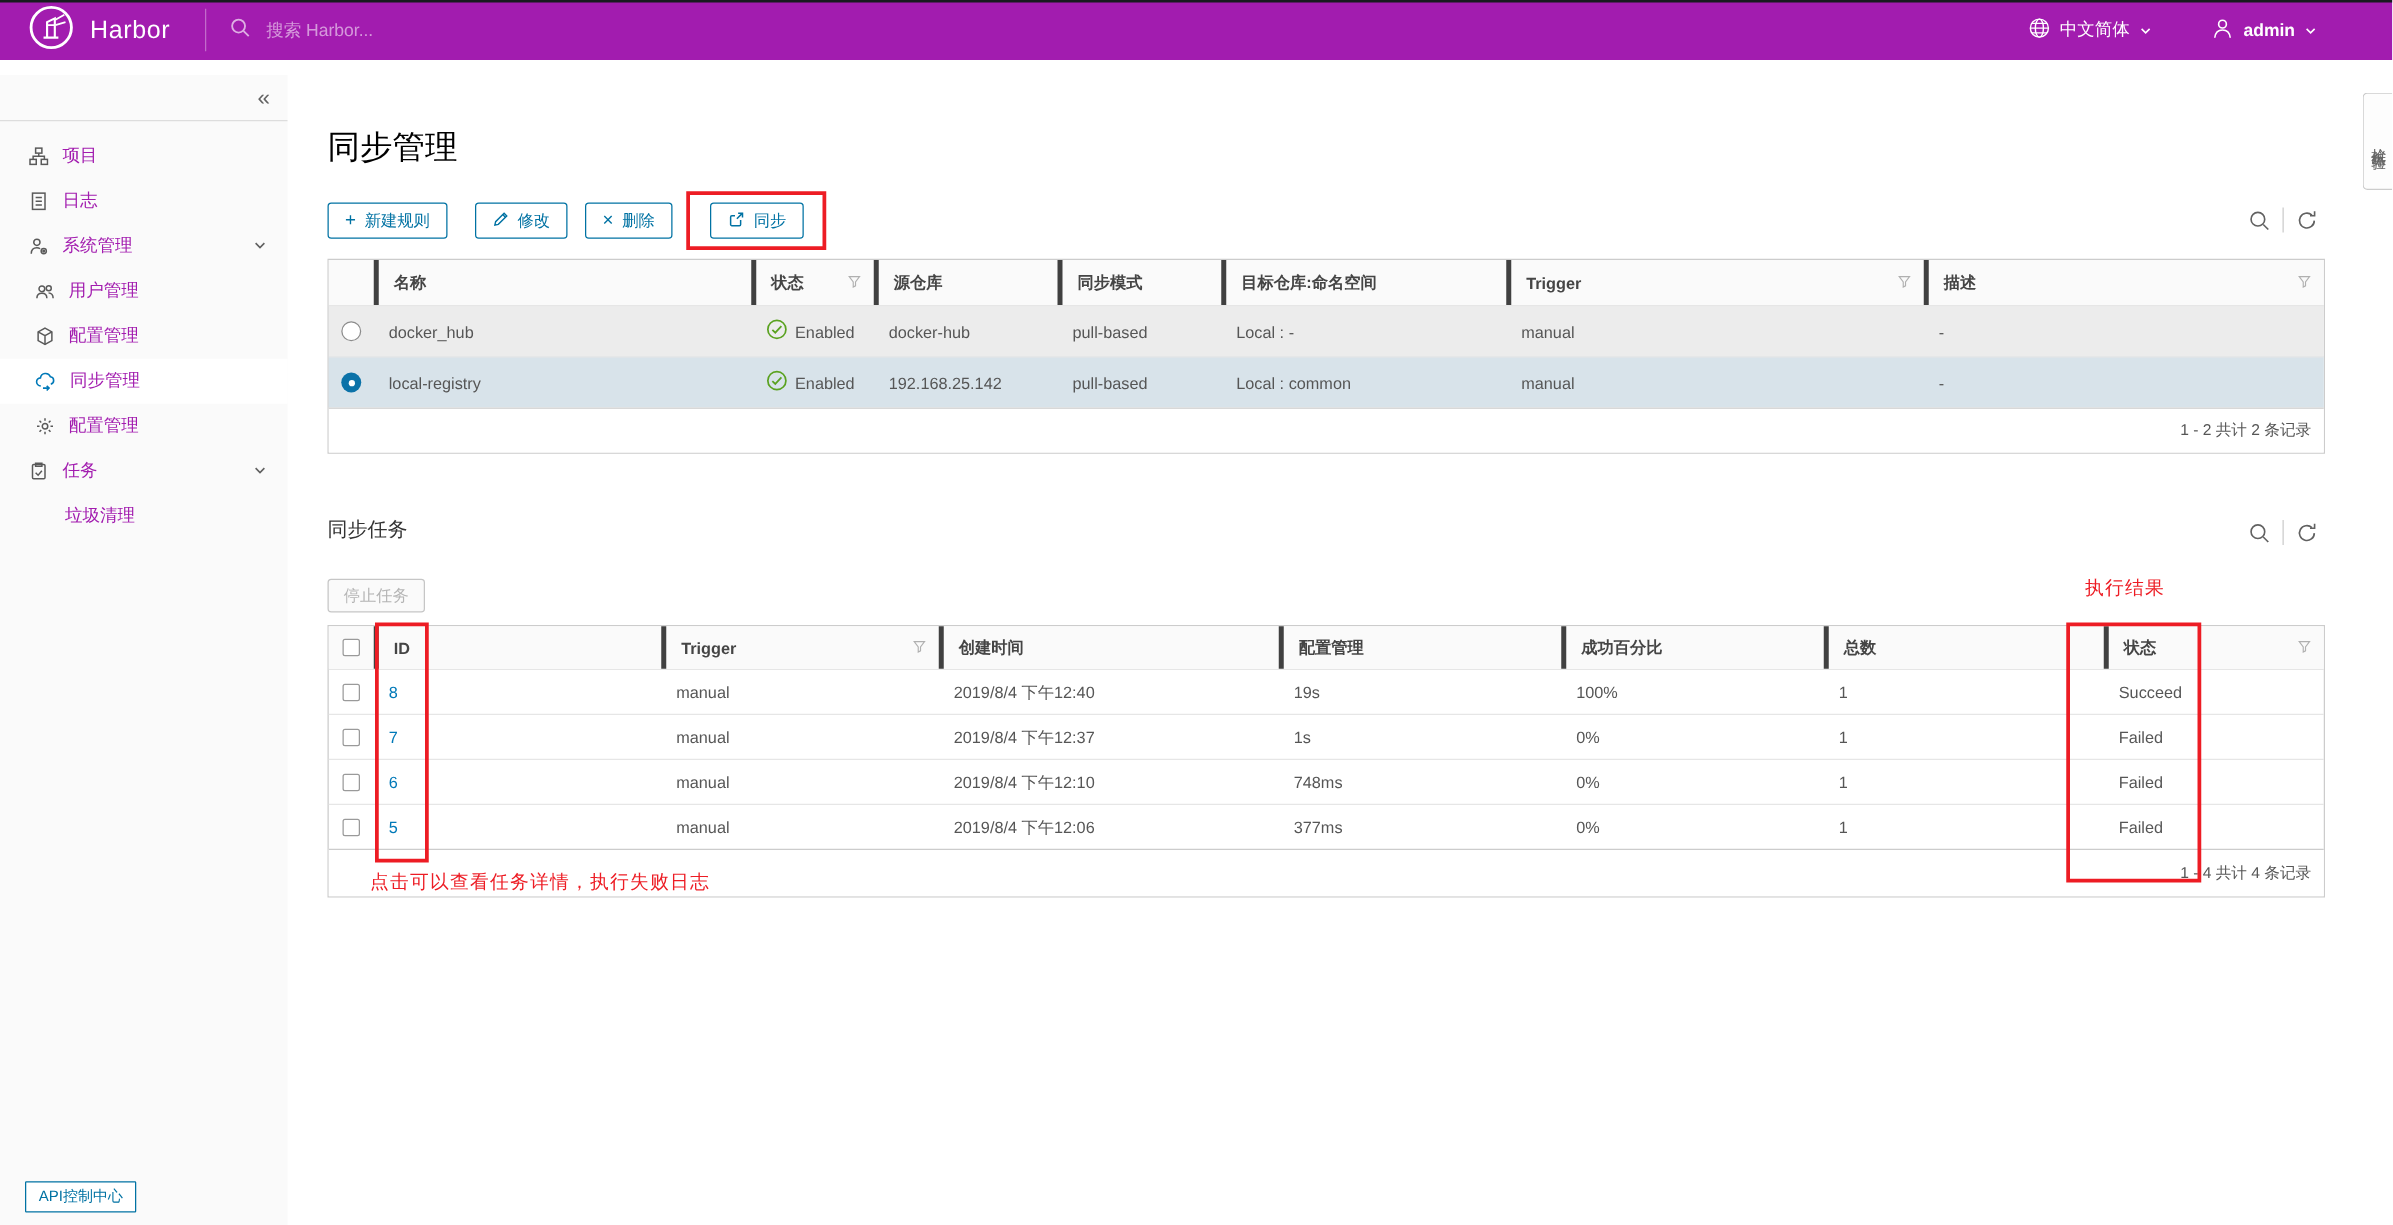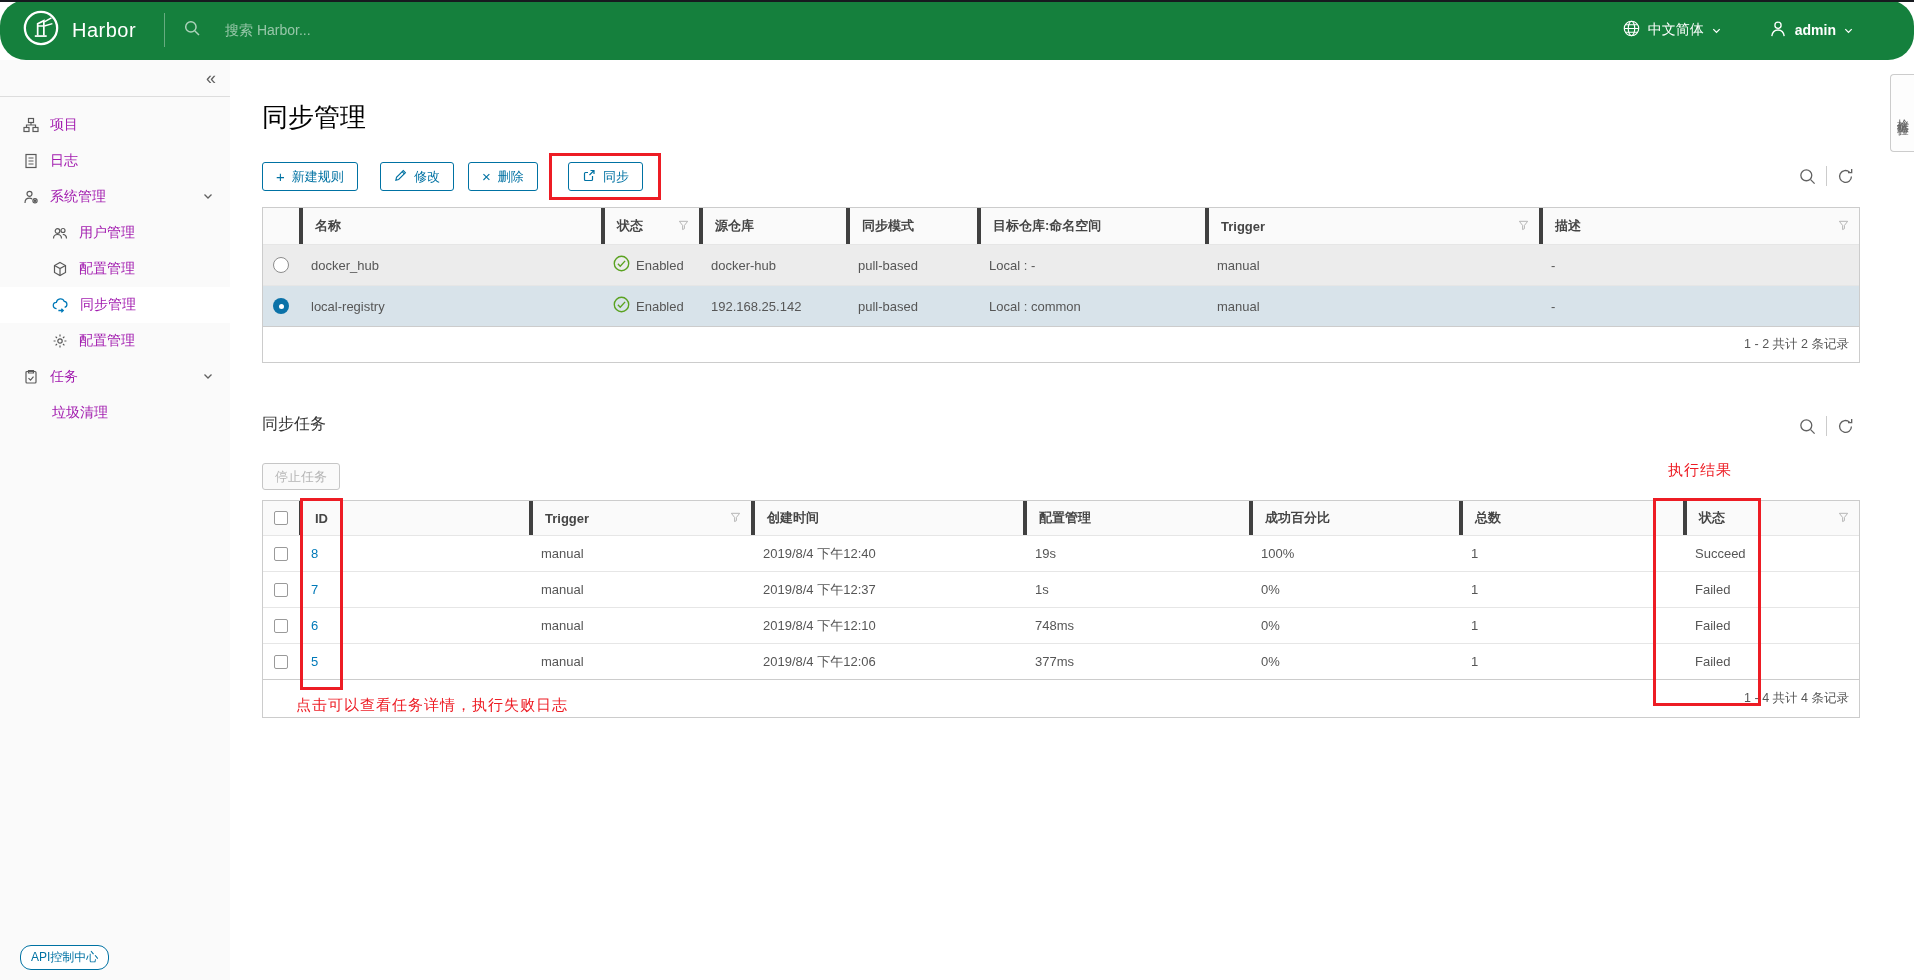--- a/index.html
+++ b/index.html
@@ -1,41 +1,41 @@
 <!DOCTYPE html>
 <html><head>
 <meta charset="utf-8">
 <style>
   * { box-sizing: border-box; margin: 0; padding: 0; }
   body { font-family: "Liberation Sans", "DejaVu Sans", sans-serif; background:#fff; }
   .canvas { position:relative; width:1914px; height:980px; background:#fff; overflow:hidden; }
   .canvas::before { content:""; position:absolute; top:0; left:0; right:0; height:2px; background:#171a1f; z-index:60; }
 
   
-  .navbar { position:absolute; top:0; left:0; right:0; height:60px; background:#15803d; display:flex; align-items:center; color:#fff; z-index:40;border-radius:26px; }
+  .navbar { position:absolute; top:0; left:0; right:0; height:48px; background:#a21caf; display:flex; align-items:center; color:#fff; z-index:40; }
   .brand { display:flex; align-items:center; gap:12px; padding-left:22px; width:150px; }
   .brand-name { font-size:20px; letter-spacing:.5px; }
   .nav-divider { width:1px; height:34px; background:rgba(255,255,255,.35); margin-left:14px; }
-  .nav-search { display:flex; gap:24px; margin-left:18px; flex:1; }
+  .nav-search { display:flex; gap:12px; margin-left:18px; flex:1; }
   .nav-search input { background:transparent; border:none; outline:none; color:#fff; font-size:14px; width:420px; font-family:inherit; }
   .nav-search input::placeholder { color:rgba(255,255,255,.55); }
   .nav-right { display:flex; align-items:center; gap:46px; padding-right:60px; }
   .nav-menu { display:flex; align-items:center; gap:7px; font-size:14px; cursor:pointer; }
   .chev-sm svg { display:block; }
 
   
   .sidebar { position:absolute; top:60px; left:0; width:230px; bottom:0; background:#fafafa; z-index:10; }
   .collapse-row { height:37px; display:flex; align-items:center; justify-content:flex-end; padding-right:14px; border-bottom:1px solid #ddd; color:#616161; font-size:18px; }
   .nav-list { padding-top:10px; }
   .nav-item { height:36px; display:flex; align-items:center; gap:11px; padding-left:23px; font-size:14px; color:#a21caf; cursor:pointer; }
-  .nav-item.sub { padding-left:52px; }
+  .nav-item.sub { padding-left:28px; }
   .nav-item.active { background:#fff; }
   .nav-item .chv { margin-left:auto; margin-right:16px; color:#616161; }
   .nav-icon svg { display:block; }
-  .api-btn { position:absolute; left:20px; bottom:10px; height:25px; padding:0 10px; border:1px solid #0072a3; border-radius:11px; color:#0072a3; font-size:12px; display:flex; align-items:center; background:#fff; cursor:pointer; }
+  .api-btn { position:absolute; left:20px; bottom:10px; height:25px; padding:0 10px; border:1px solid #0072a3; border-radius:1px; color:#0072a3; font-size:12px; display:flex; align-items:center; background:#fff; cursor:pointer; }
 
   
   .page-title { position:absolute; left:262px; top:100px; font-size:26px; font-weight:400; color:#000; }
   .btn { position:absolute; top:162px; height:29px; border:1px solid #0072a3; border-radius:3px; background:#fff; color:#0072a3; font-size:13px; display:flex; align-items:center; justify-content:center; gap:7px; cursor:pointer; padding:0 13px; font-family:inherit; }
   .btn .glyph { font-size:15px; line-height:1; }
   .btn-disabled { position:absolute; left:262px; top:463px; height:27px; padding:0 12px; border:1px solid #c6c6c6; border-radius:3px; background:#fafafa; color:#b5b5b5; font-size:13px; display:flex; align-items:center; }
   .grid-actions { position:absolute; display:flex; align-items:center; gap:9px; color:#616161; }
   .grid-actions .vline { width:1px; height:20px; background:#ccc; }
   .grid-actions svg { display:block; cursor:pointer; }
   .section-title { position:absolute; left:262px; top:414px; font-size:16px; color:#333; font-weight:400; }

